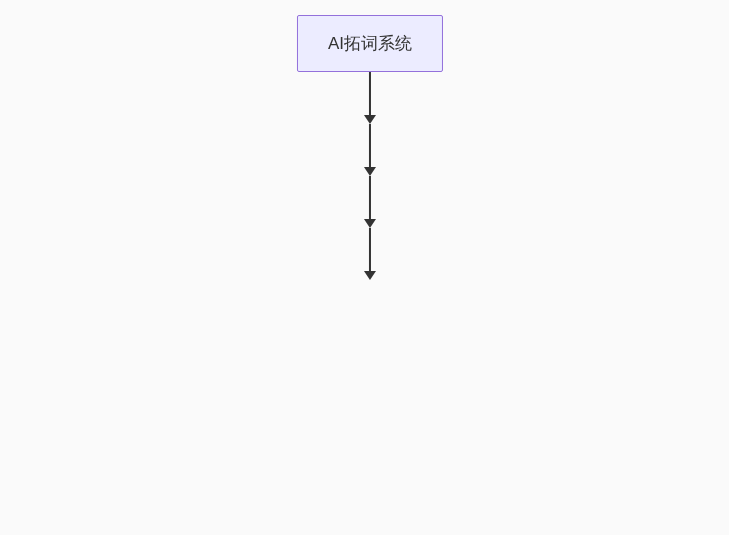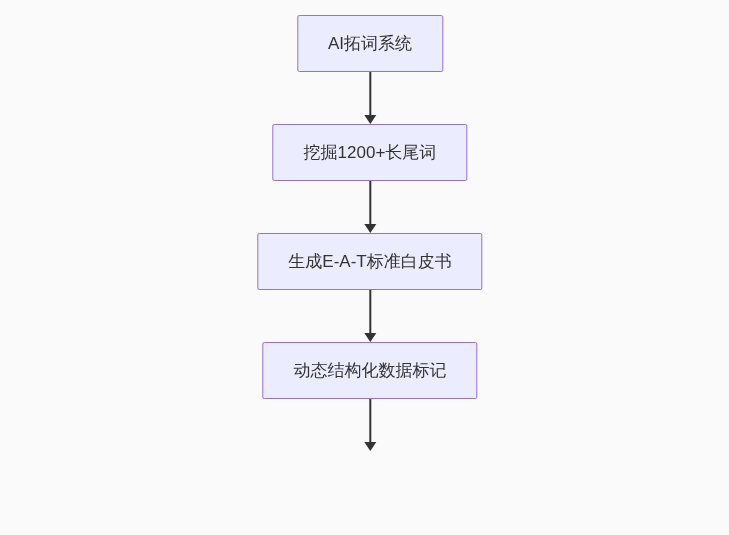--- a/index.html
+++ b/index.html
@@ -70,41 +70,32 @@
 
     <div class="node">
       <span class="node-label">AI拓词系统</span>
     </div>
 
     <div class="arrow">
       <div class="arrow-line"></div>
       <div class="arrow-head"></div>
     </div>
 
-    <div class="node">
-      <span class="node-label">挖掘1200+长尾词</span>
-    </div>
 
     <div class="arrow">
       <div class="arrow-line"></div>
       <div class="arrow-head"></div>
     </div>
 
-    <div class="node">
-      <span class="node-label">生成E-A-T标准白皮书</span>
-    </div>
 
     <div class="arrow">
       <div class="arrow-line"></div>
       <div class="arrow-head"></div>
     </div>
 
-    <div class="node">
-      <span class="node-label">动态结构化数据标记</span>
-    </div>
 
     <div class="arrow">
       <div class="arrow-line"></div>
       <div class="arrow-head"></div>
     </div>
 
 
   </div>
 </div>
 

